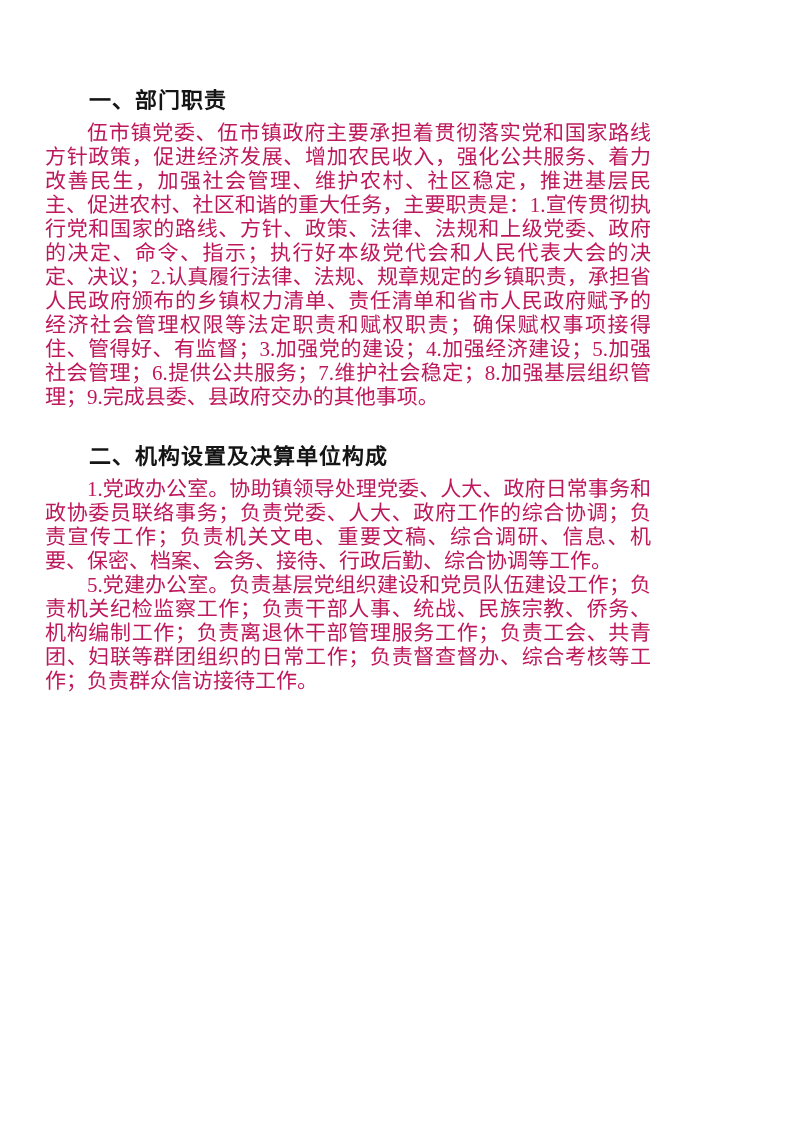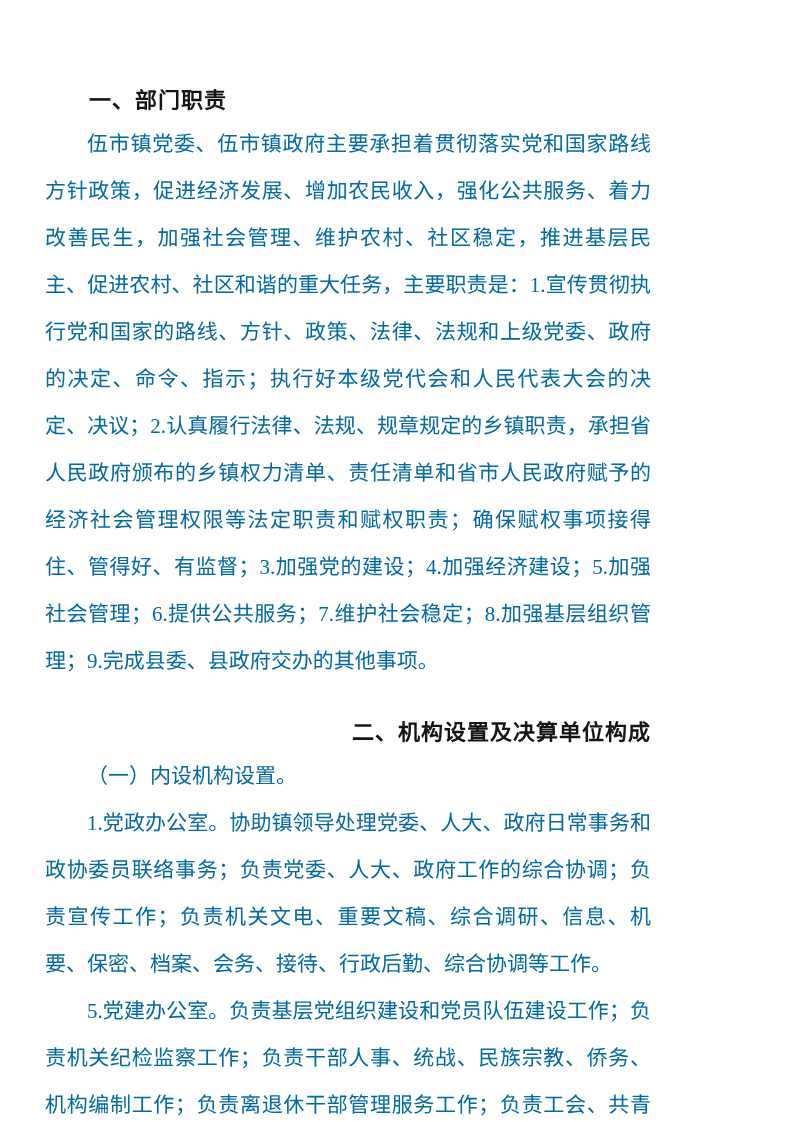--- a/index.html
+++ b/index.html
@@ -23,44 +23,42 @@
     font-family: "Liberation Sans", "DejaVu Sans", sans-serif;
     font-weight: 700;
     font-size: 22px;
     line-height: 40px;
     text-indent: 2em;
     letter-spacing: 1px;
     color: #151515;
   }
   .heading-2 {
     margin-top: 28px;
-    text-align: right;
   }
   .para {
     margin: 0;
     font-family: "Liberation Serif", "DejaVu Serif", serif;
     font-size: 21px;
-    line-height: 47px;
+    line-height: 24px;
     text-indent: 2em;
     text-align: justify;
     text-justify: inter-ideograph;
-    color: #0369a1;
+    color: #be185d;
   }
 </style>
 </head>
 <body>
 
 <div class="page">
 
   <h2 class="heading">一、部门职责</h2>
 
   <p class="para">伍市镇党委、伍市镇政府主要承担着贯彻落实党和国家路线方针政策，促进经济发展、增加农民收入，强化公共服务、着力改善民生，加强社会管理、维护农村、社区稳定，推进基层民主、促进农村、社区和谐的重大任务，主要职责是：1.宣传贯彻执行党和国家的路线、方针、政策、法律、法规和上级党委、政府的决定、命令、指示；执行好本级党代会和人民代表大会的决定、决议；2.认真履行法律、法规、规章规定的乡镇职责，承担省人民政府颁布的乡镇权力清单、责任清单和省市人民政府赋予的经济社会管理权限等法定职责和赋权职责；确保赋权事项接得住、管得好、有监督；3.加强党的建设；4.加强经济建设；5.加强社会管理；6.提供公共服务；7.维护社会稳定；8.加强基层组织管理；9.完成县委、县政府交办的其他事项。</p>
 
   <h2 class="heading heading-2">二、机构设置及决算单位构成</h2>
 
-  <p class="para">（一）内设机构设置。</p>
 
   <p class="para">1.党政办公室。协助镇领导处理党委、人大、政府日常事务和政协委员联络事务；负责党委、人大、政府工作的综合协调；负责宣传工作；负责机关文电、重要文稿、综合调研、信息、机要、保密、档案、会务、接待、行政后勤、综合协调等工作。</p>
 
   <p class="para">5.党建办公室。负责基层党组织建设和党员队伍建设工作；负责机关纪检监察工作；负责干部人事、统战、民族宗教、侨务、机构编制工作；负责离退休干部管理服务工作；负责工会、共青团、妇联等群团组织的日常工作；负责督查督办、综合考核等工作；负责群众信访接待工作。</p>
 
 
 </div>
 
 </body></html>

